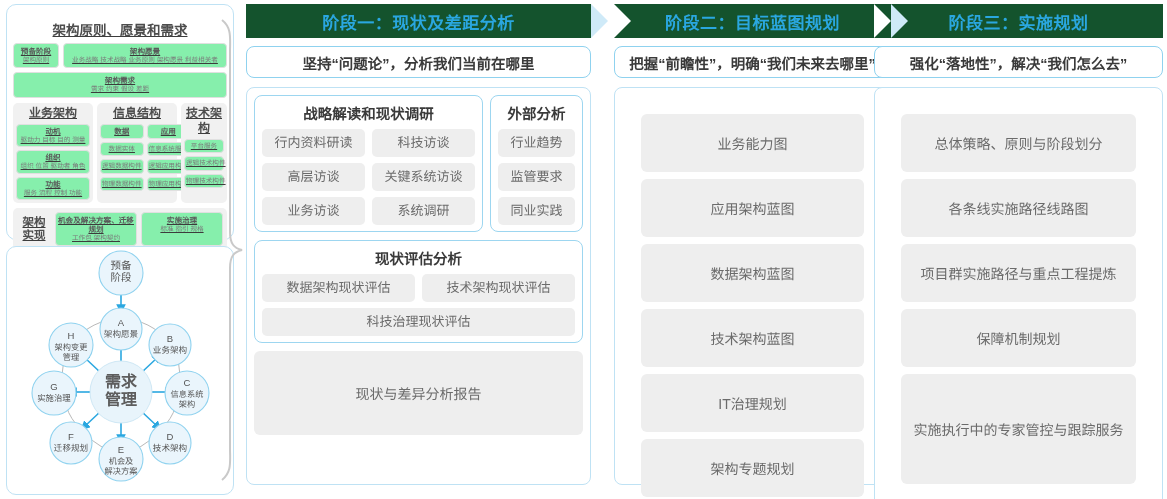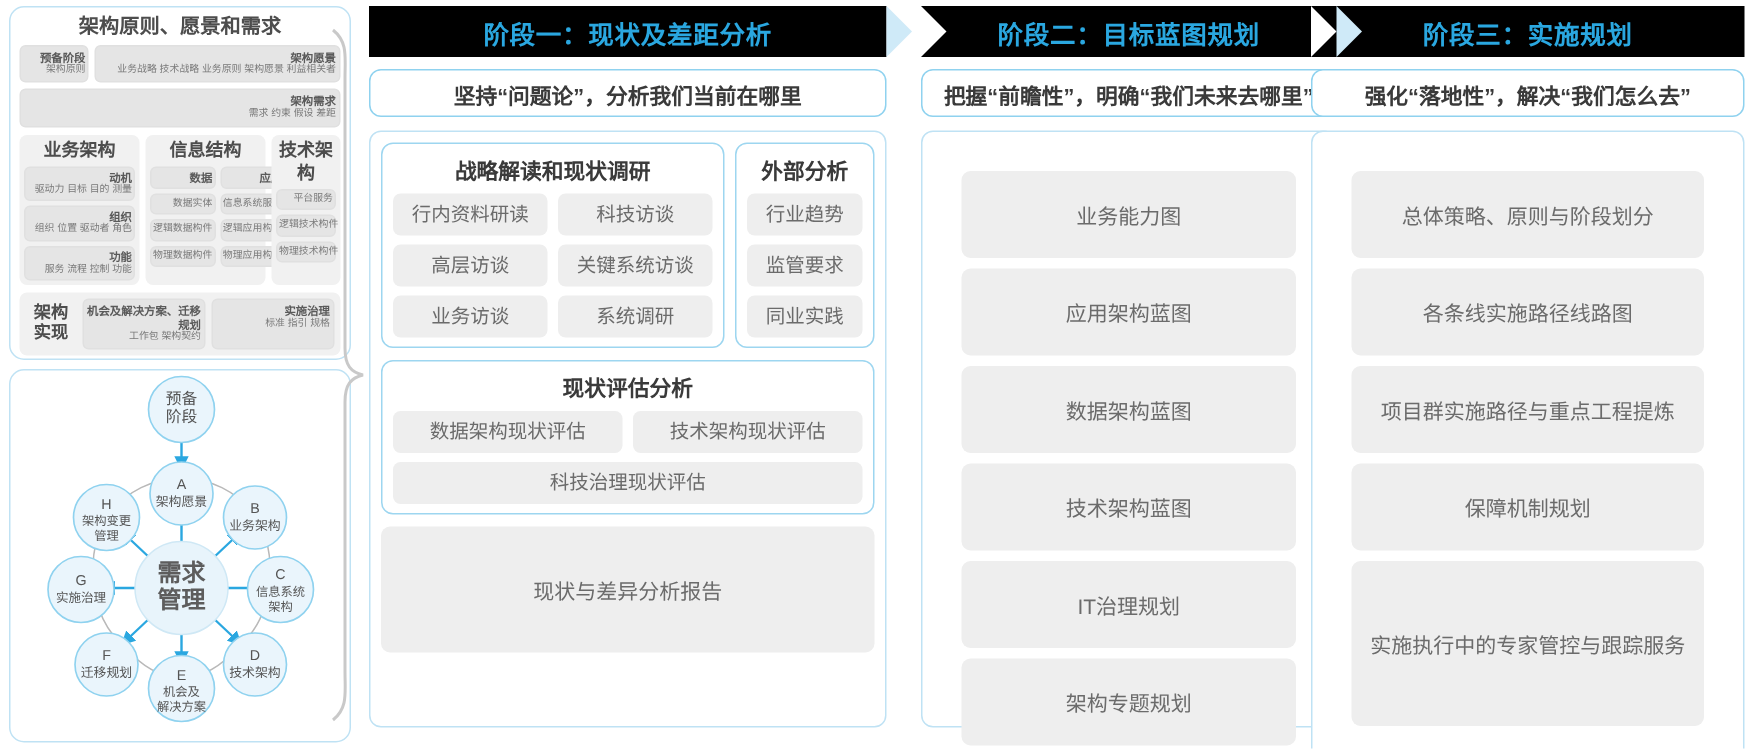--- a/index.html
+++ b/index.html
@@ -9,28 +9,28 @@
     color:#3c3c3c;overflow:hidden;position:relative;
   }
   .stage{position:absolute;left:0;top:0;width:1167px;height:499px;}
 
   
   .left-panel{position:absolute;left:6px;top:4px;width:228px;height:491px;}
   .lp-card{
     border:1.4px solid #bfe2f4;border-radius:10px;background:#fff;
     box-sizing:border-box;
   }
-  .lp-top{position:absolute;left:0;top:0;width:228px;height:236px;padding:5px 6px;}
+  .lp-top{position:absolute;left:0;top:0;width:228px;height:236px;padding:18px 6px;text-decoration:underline;}
   .lp-bottom{position:absolute;left:0;top:242px;width:228px;height:249px;}
   .grp-title{text-align:center;font-weight:bold;color:#4d4d4d;}
 
   .t1{font-size:13.5px;line-height:16px;margin-bottom:4px;}
   .box{
-    background:#e5e5e5;border:1px solid #e0e0e0;border-radius:4px;
-    text-align:right;color:#6e6e6e;box-sizing:border-box;
+    background:#86efac;border:1px solid #e0e0e0;border-radius:4px;
+    text-align:center;color:#6e6e6e;box-sizing:border-box;
   }
   .bx-hd{font-weight:bold;font-size:7.6px;line-height:9px;color:#5a5a5a;}
   .bx-sub{font-size:6.6px;line-height:8.4px;color:#7a7a7a;white-space:nowrap;}
 
   .row{display:flex;gap:4px;}
 
   
   .prep{width:46px;padding:3px 1px;}
   .vision{flex:1;padding:3px 2px;}
   .reqs{margin-top:4px;padding:3px 2px;}
@@ -62,21 +62,21 @@
   .bracket{position:absolute;left:218px;top:18px;width:36px;height:464px;}
 
   
   .phase{position:absolute;top:4px;}
   .ph1{left:246px;width:345px;}
   .ph2{left:614px;width:277px;}
   .ph3{left:874px;width:289px;}
 
   .ph-head{
     position:relative;height:34px;display:flex;align-items:center;
-    justify-content:center;background:#000000;
+    justify-content:center;background:#14532d;
     color:#2aa7e0;font-weight:bold;font-size:17px;letter-spacing:.5px;
   }
   .ph-head .chev{
     position:absolute;right:-17px;top:0;width:0;height:0;z-index:3;
     border-top:17px solid transparent;border-bottom:17px solid transparent;
     border-left:17px solid #cfeaf8;
   }
   .ph-head .notch{
     position:absolute;left:0;top:0;width:0;height:0;z-index:2;
     border-top:17px solid transparent;border-bottom:17px solid transparent;

